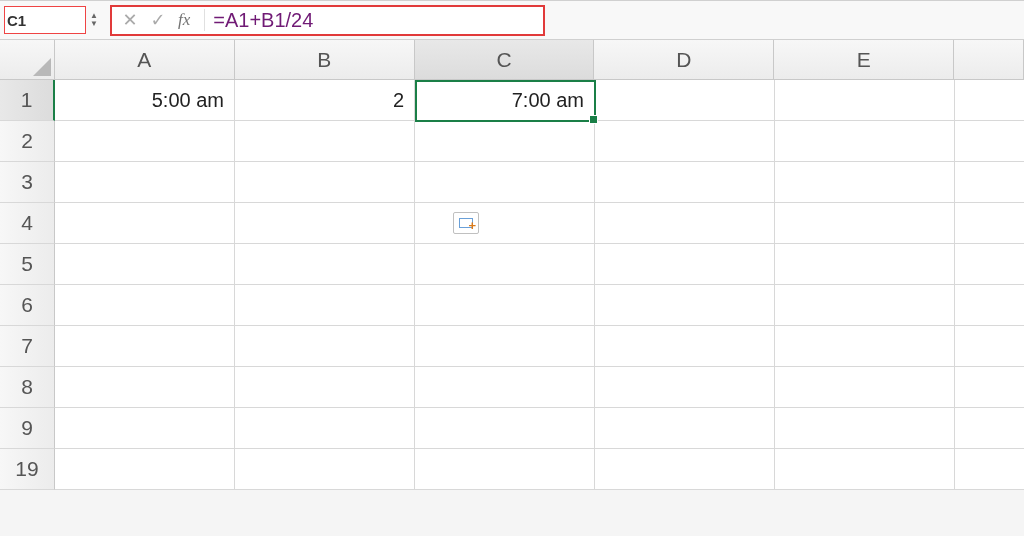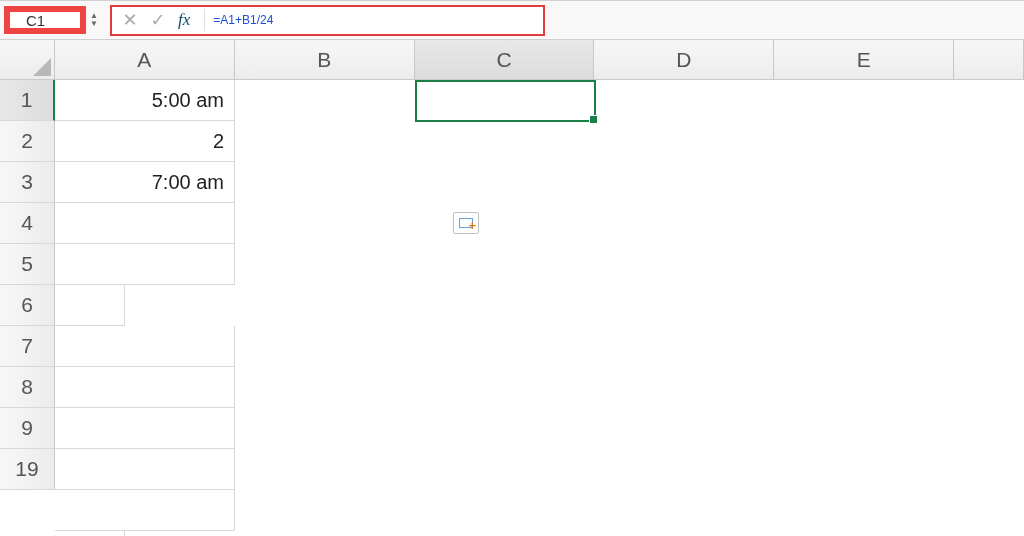--- a/index.html
+++ b/index.html
@@ -20,27 +20,27 @@
       background: #f8f8f8;
       border-top: 1px solid #d0d0d0;
       border-bottom: 1px solid #d0d0d0;
       padding-left: 4px;
     }
 
     .name-box {
       width: 82px;
       height: 28px;
       background: #fff;
-      border: 6px solid #ef4444;
-      display: flex;
-      align-items: center;
-      padding-left: 16px;
+      border: 1px solid #ef4444;
+      display: flex;
+      align-items: center;
+      padding-left: 2px;
       font-size: 15px;
       color: #333;
-      font-weight: 400;
+      font-weight: 700;
     }
 
     .stepper {
       display: flex;
       flex-direction: column;
       justify-content: center;
       margin-left: 4px;
       width: 14px;
       gap: 0px;
     }
@@ -63,32 +63,32 @@
       width: 20px;
       text-align: center;
       display:inline-block;
       font-weight: 300;
     }
     .enter-check { color: #aaa; }
     .fx-label {
       font-style: italic;
       font-family: "Times New Roman", serif;
       font-size: 17px;
-      color: #0c4a6e;
+      color: #737373;
       margin-right: 4px;
       padding: 0 2px;
     }
     .formula-divider {
       width: 1px;
       height: 22px;
       background: #e0e0e0;
     }
     .formula-text {
-      font-size: 12px;
-      color: #1d4ed8;
+      font-size: 20px;
+      color: #701a75;
       flex: 1;
       background: transparent;
       border: none;
       outline: none;
     }
 
     
     .grid-area {
       position: relative;
       background: #fff;
@@ -146,21 +146,21 @@
       justify-content: center;
       font-size: 21px;
       color: #555;
     }
     .row-header.selected {
       background: linear-gradient(to right, #e8e8e8, #dcdcdc);
       border-right: 2px solid #1a7f47;
     }
 
     .cells { position: relative; }
-    .row { display: flex; flex-direction: column; }
+    .row { display: flex; }
     .cell {
       height: 41px;
       border-right: 1px solid #d8d8d8;
       border-bottom: 1px solid #d8d8d8;
       font-size: 20px;
       color: #222;
       display: flex;
       align-items: center;
       padding: 0 10px;
       background: #fff;

